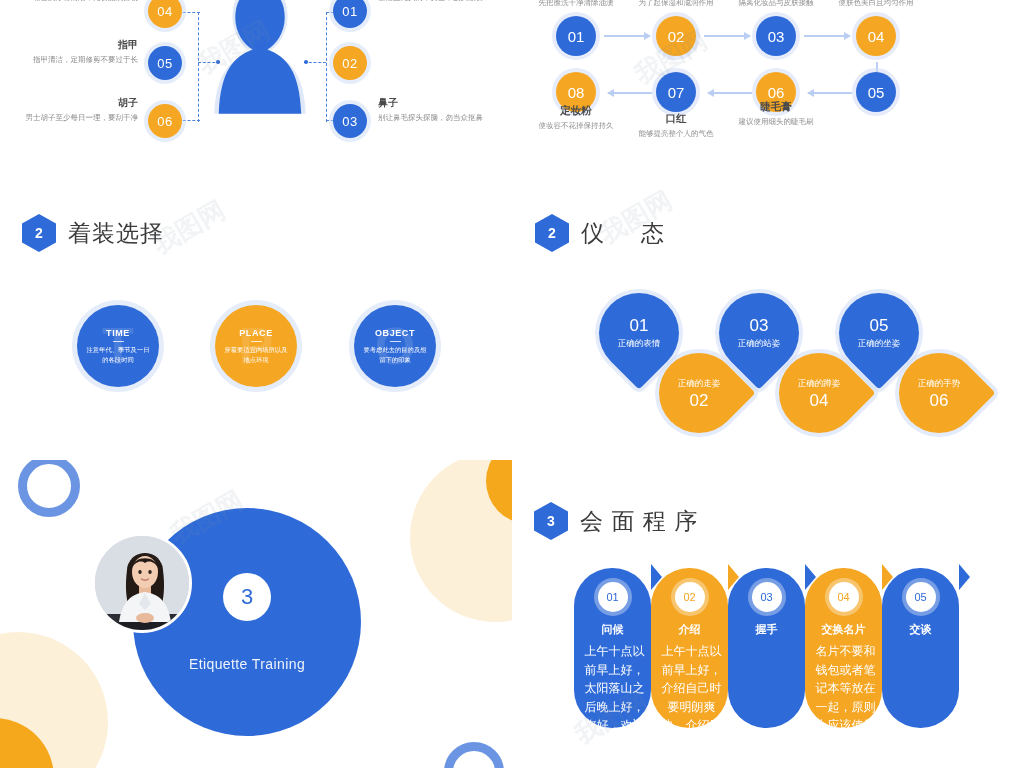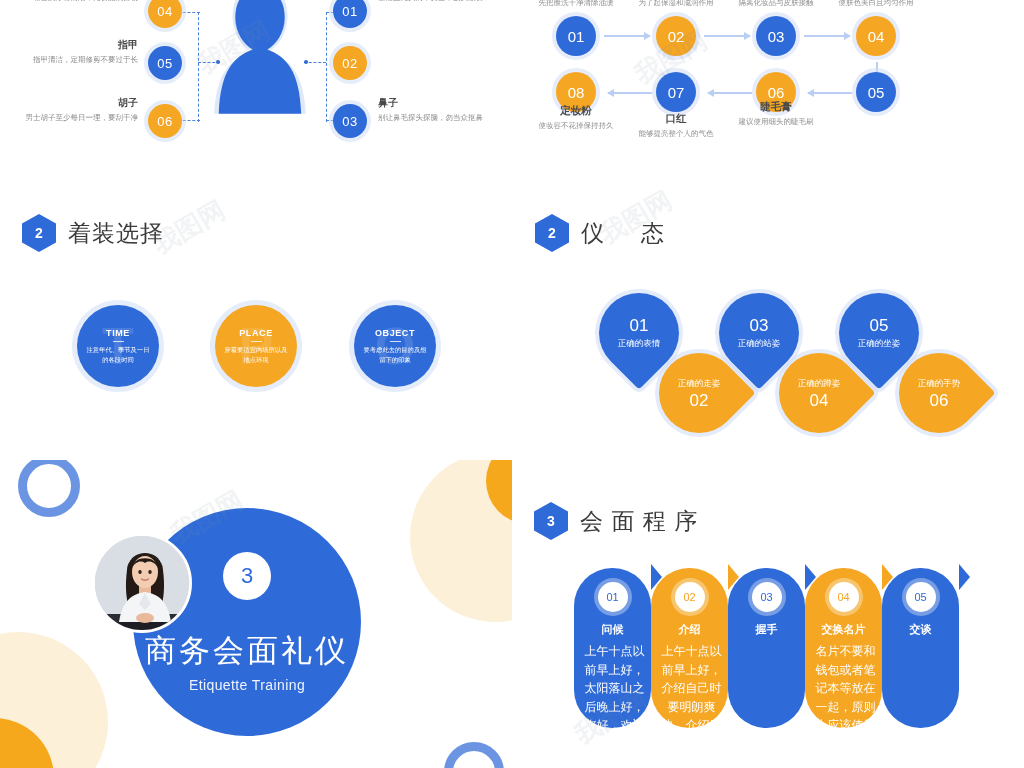--- a/index.html
+++ b/index.html
@@ -364,21 +364,20 @@
 
     <div class="deco" style="left:18px;top:-5px;width:62px;height:62px;border:9px solid #6b95e2;"></div>
     <div class="deco" style="left:-72px;top:172px;width:180px;height:180px;background:#fdf0d8;"></div>
     <div class="deco" style="left:-66px;top:258px;width:120px;height:120px;background:#f5a81c;"></div>
     <div class="deco" style="left:410px;top:-8px;width:170px;height:170px;background:#fdf0d8;"></div>
     <div class="deco" style="left:486px;top:-22px;width:86px;height:86px;background:#f5a81c;"></div>
     <div class="deco" style="left:444px;top:282px;width:60px;height:60px;border:9px solid #6b95e2;"></div>
 
     <div class="bigcirc" style="left:133px;top:48px;width:228px;height:228px;">
       <div class="three">3</div>
-      <div class="cn">商务会面礼仪</div>
       <div class="en">Etiquette Training</div>
     </div>
 
     <div class="avatar" style="left:92px;top:73px;width:100px;height:100px;">
       <svg viewBox="0 0 100 100" width="100" height="100">
         <rect x="0" y="0" width="100" height="100" fill="#d9dde4"></rect>
         <rect x="0" y="78" width="100" height="8" fill="#2b2b33"></rect>
         <rect x="0" y="86" width="100" height="14" fill="#1d1d24"></rect>
 
         <path d="M32 34 C32 14 68 14 68 34 C70 50 69 62 66 72 L34 72 C31 62 30 50 32 34 Z" fill="#241a15"></path>

